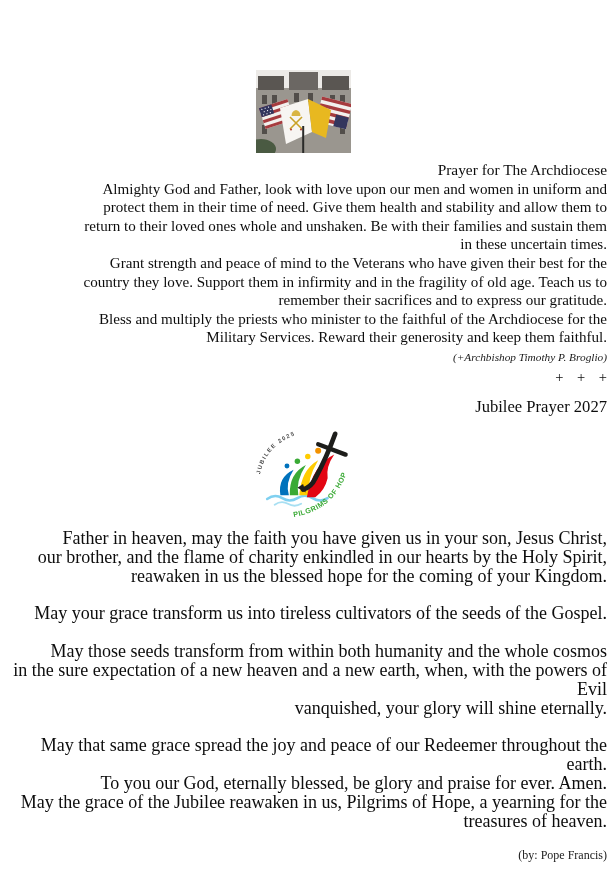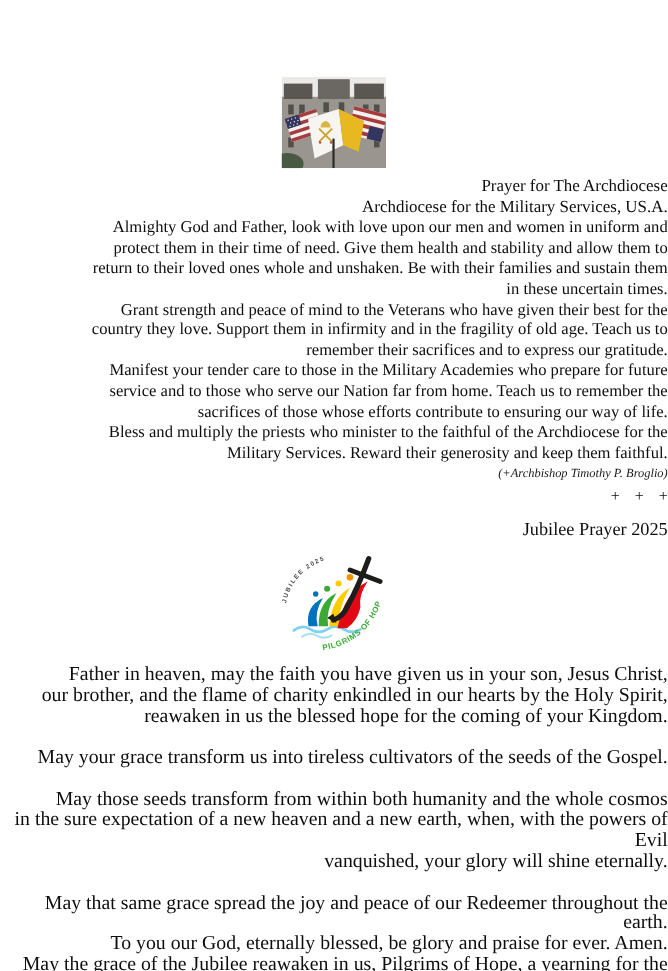--- a/index.html
+++ b/index.html
@@ -134,32 +134,30 @@
           <line x1="46" y1="47" x2="34" y2="59" stroke="#c9a227" stroke-width="1.6"></line>
           <circle cx="35" cy="59.5" r="1.1" fill="#b5483c"></circle>
           <circle cx="45" cy="59.5" r="1.1" fill="#b5483c"></circle>
         </g>
       </g>
       <rect x="46.2" y="56" width="2" height="27" fill="#2a2a28"></rect>
     </svg>
   </div>
 
   <div class="header-line">Prayer for The Archdiocese</div>
-  <div class="header-line">Archdiocese for the Military Services, US.A.</div>
 
   <div class="prayer-block">Almighty God and Father, look with love upon our men and women in uniform and<br>protect them in their time of need. Give them health and stability and allow them to<br>return to their loved ones whole and unshaken. Be with their families and sustain them<br>in these uncertain times.</div>
   <div class="prayer-block">Grant strength and peace of mind to the Veterans who have given their best for the<br>country they love. Support them in infirmity and in the fragility of old age. Teach us to<br>remember their sacrifices and to express our gratitude.</div>
-  <div class="prayer-block">Manifest your tender care to those in the Military Academies who prepare for future<br>service and to those who serve our Nation far from home. Teach us to remember the<br>sacrifices of those whose efforts contribute to ensuring our way of life.</div>
   <div class="prayer-block">Bless and multiply the priests who minister to the faithful of the Archdiocese for the<br>Military Services. Reward their generosity and keep them faithful.</div>
 
   <div class="attribution">(+Archbishop Timothy P. Broglio)</div>
 
   <div class="crosses">+ + +</div>
 
-  <div class="jubilee-title">Jubilee Prayer 2025</div>
+  <div class="jubilee-title">Jubilee Prayer 2027</div>
 
   <div class="logo-wrap">
     <svg width="104" height="90" viewBox="0 0 110 95">
       <defs>
         <path id="arcTop" d="M8 50 Q 14 16 50 5"></path>
         <path id="arcBottom" d="M44 93 Q 88 86 101 44"></path>
       </defs>
 
       <path d="M16 74 Q 24 68 32 73 Q 40 78 48 73 Q 56 68 64 73 Q 72 78 80 73" fill="none" stroke-width="2.6" stroke-linecap="round" stroke="#7fd0f0"></path>
       <path d="M24 80 Q 31 75 38 79 Q 45 83 52 79" fill="none" stroke="#a8dff2" stroke-width="2" stroke-linecap="round"></path>

